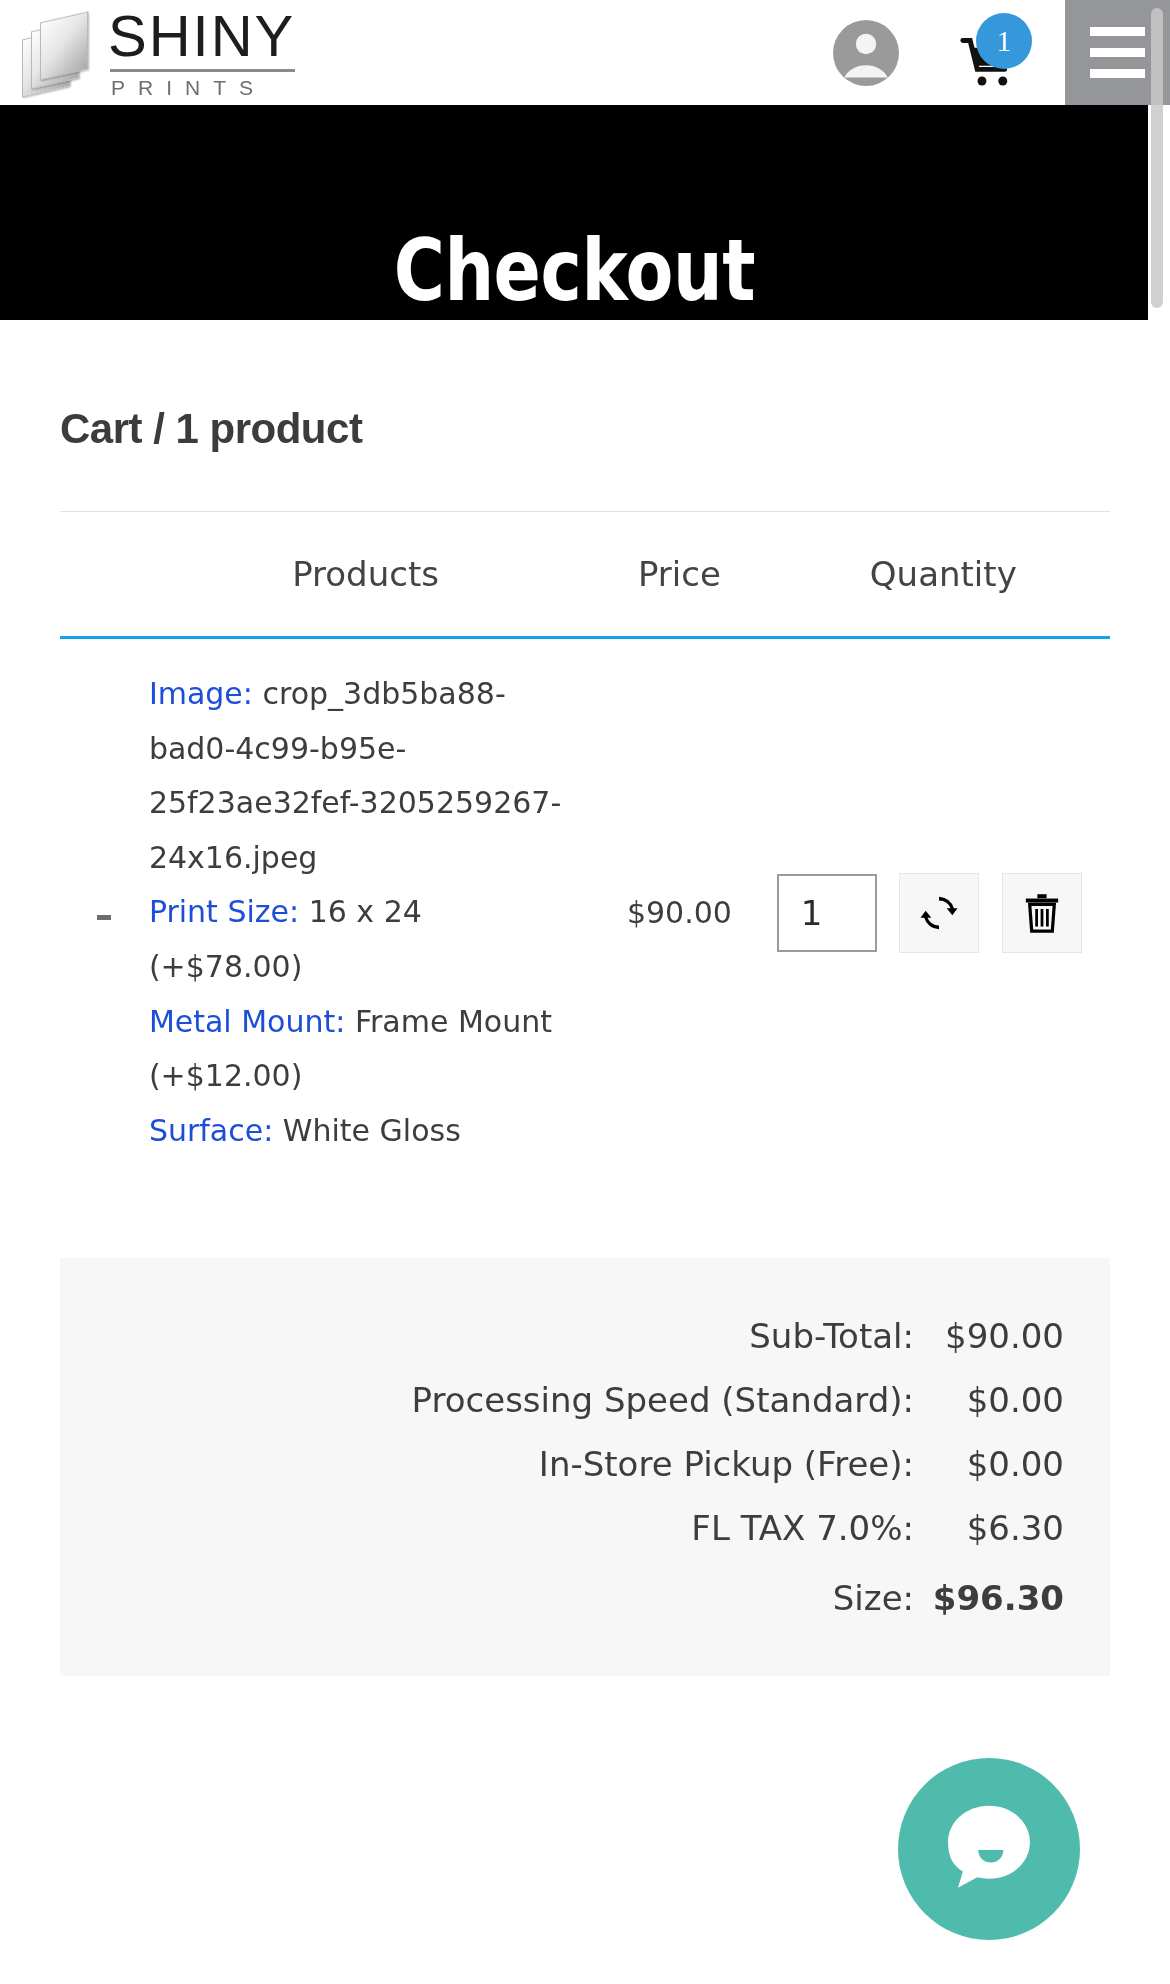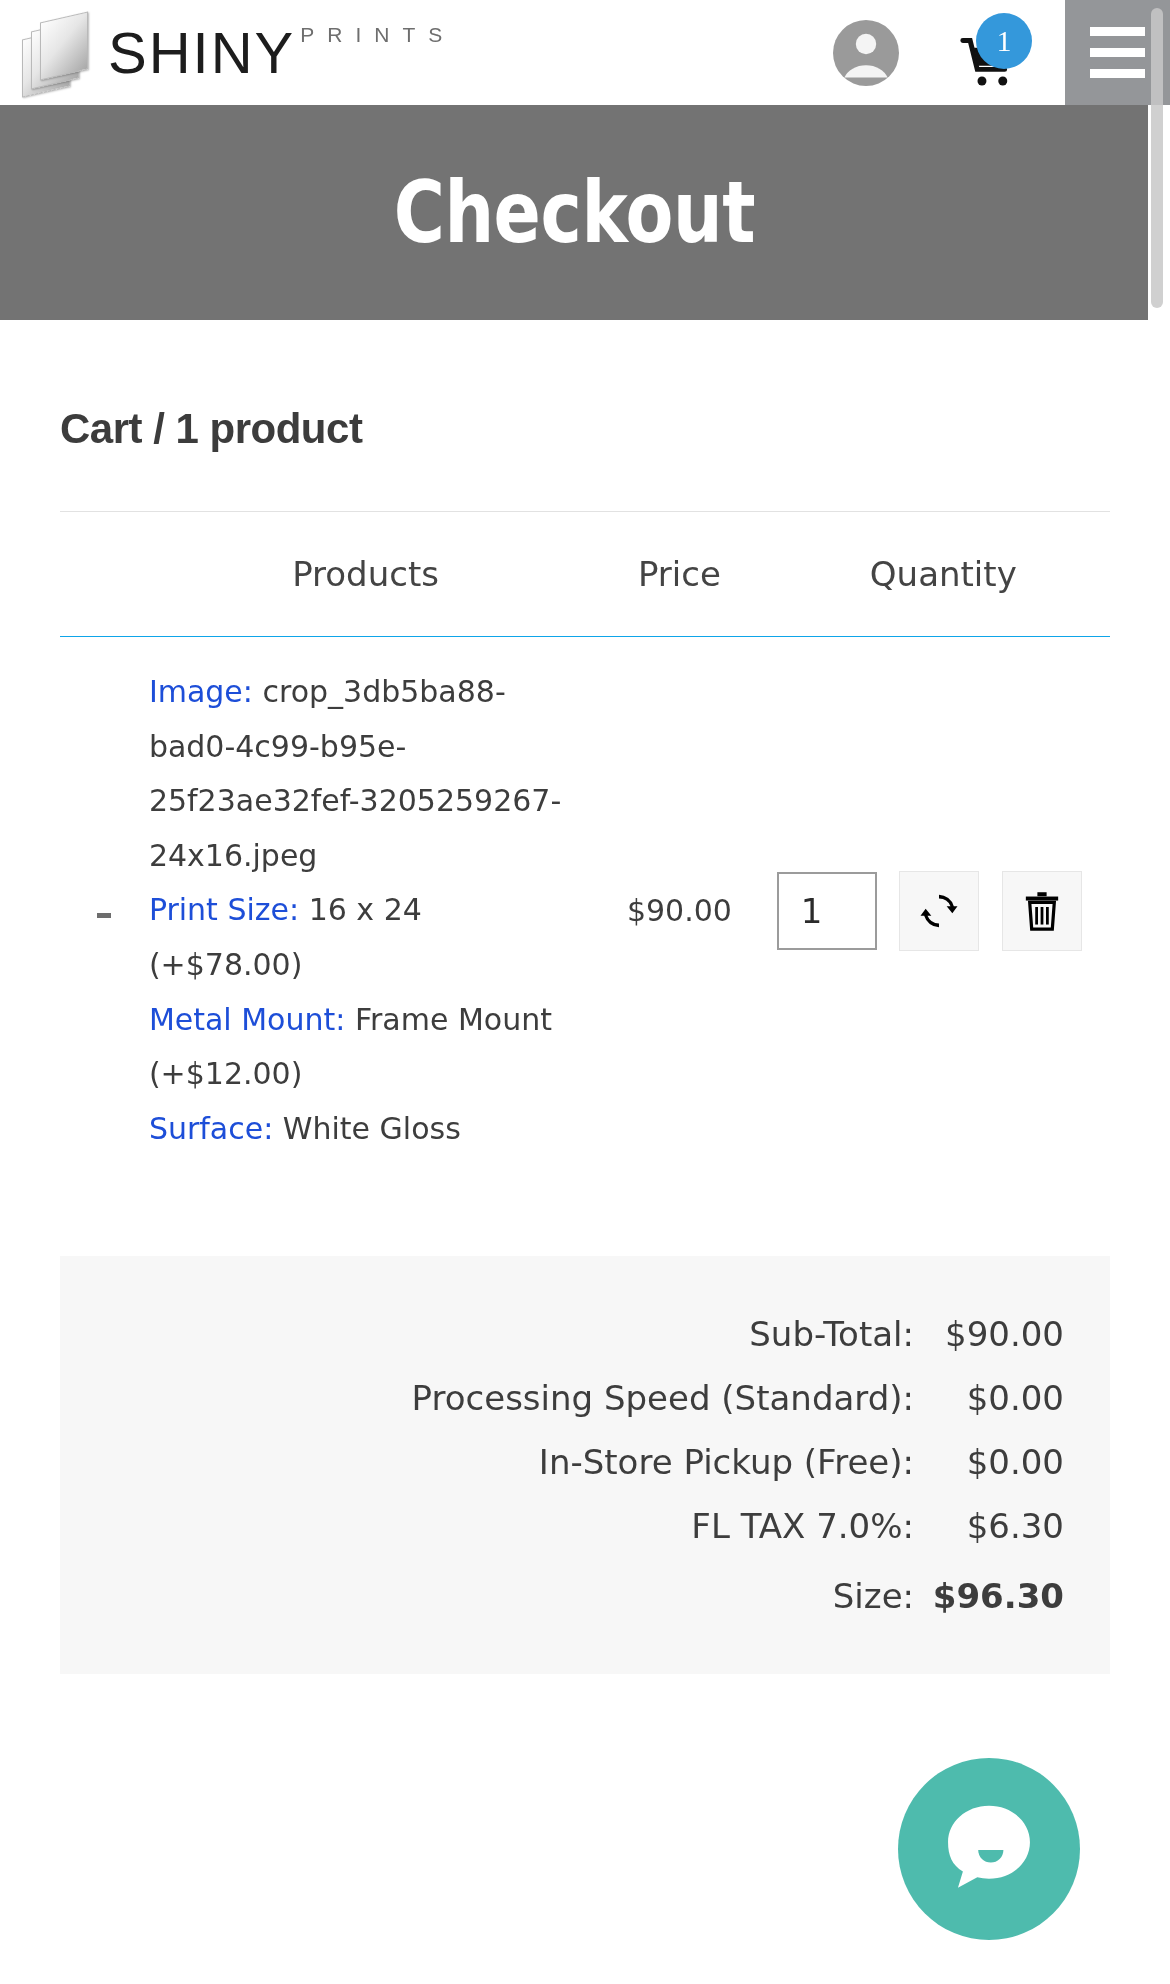--- a/index.html
+++ b/index.html
@@ -43,21 +43,21 @@
     border: 1px solid #b9b9b9;
     background: linear-gradient(135deg, #fdfdfd 0%, #e6e6e6 45%, #a9a9a9 100%);
     box-shadow: 1px 1px 2px rgba(0,0,0,.28);
     transform: skewY(-13deg);
   }
   .logo-stack i:nth-child(1) { left: 0px;  top: 20px; }
   .logo-stack i:nth-child(2) { left: 9px;  top: 12px; }
   .logo-stack i:nth-child(3) { left: 18px; top: 3px; }
   .logo-text {
     display: flex;
-    flex-direction: row;
+    flex-direction: column;
     line-height: 1;
   }
   .logo-shiny {
     font-size: 58px;
     font-weight: 400;
     letter-spacing: 2px;
     color: #1d1d1d;
     font-family: "Liberation Sans", sans-serif;
   }
   .logo-rule {
@@ -125,23 +125,23 @@
   .menu-button span {
     display: block;
     width: 55px;
     height: 9px;
     background: #ffffff;
   }
 
   
   .page-banner {
     height: 215px;
-    background: #737373;
-    display: flex;
-    align-items: center;
+    background: #000000;
+    display: flex;
+    align-items: flex-end;
     justify-content: center;
     width: 1148px;
   }
   .page-banner h1 {
     margin: 0;
     color: #ffffff;
     font-size: 85px;
     font-weight: 700;
     letter-spacing: -0.5px;
     font-family: "DejaVu Sans", sans-serif;
@@ -169,21 +169,21 @@
   table.cart-table {
     width: 100%;
     border-collapse: collapse;
     table-layout: fixed;
   }
   table.cart-table th {
     font-weight: 400;
     font-size: 34px;
     color: #444444;
     padding: 42px 0;
-    border-bottom: 1px solid #0ea5e9;
+    border-bottom: 3px solid #0ea5e9;
     font-family: "DejaVu Sans", sans-serif;
     text-align: center;
   }
   .col-thumb   { width: 80px; }
   .col-product { width: 390px; }
   .col-price   { width: 175px; }
   .col-qty     { width: 300px; }
 
   table.cart-table td {
     vertical-align: middle;

